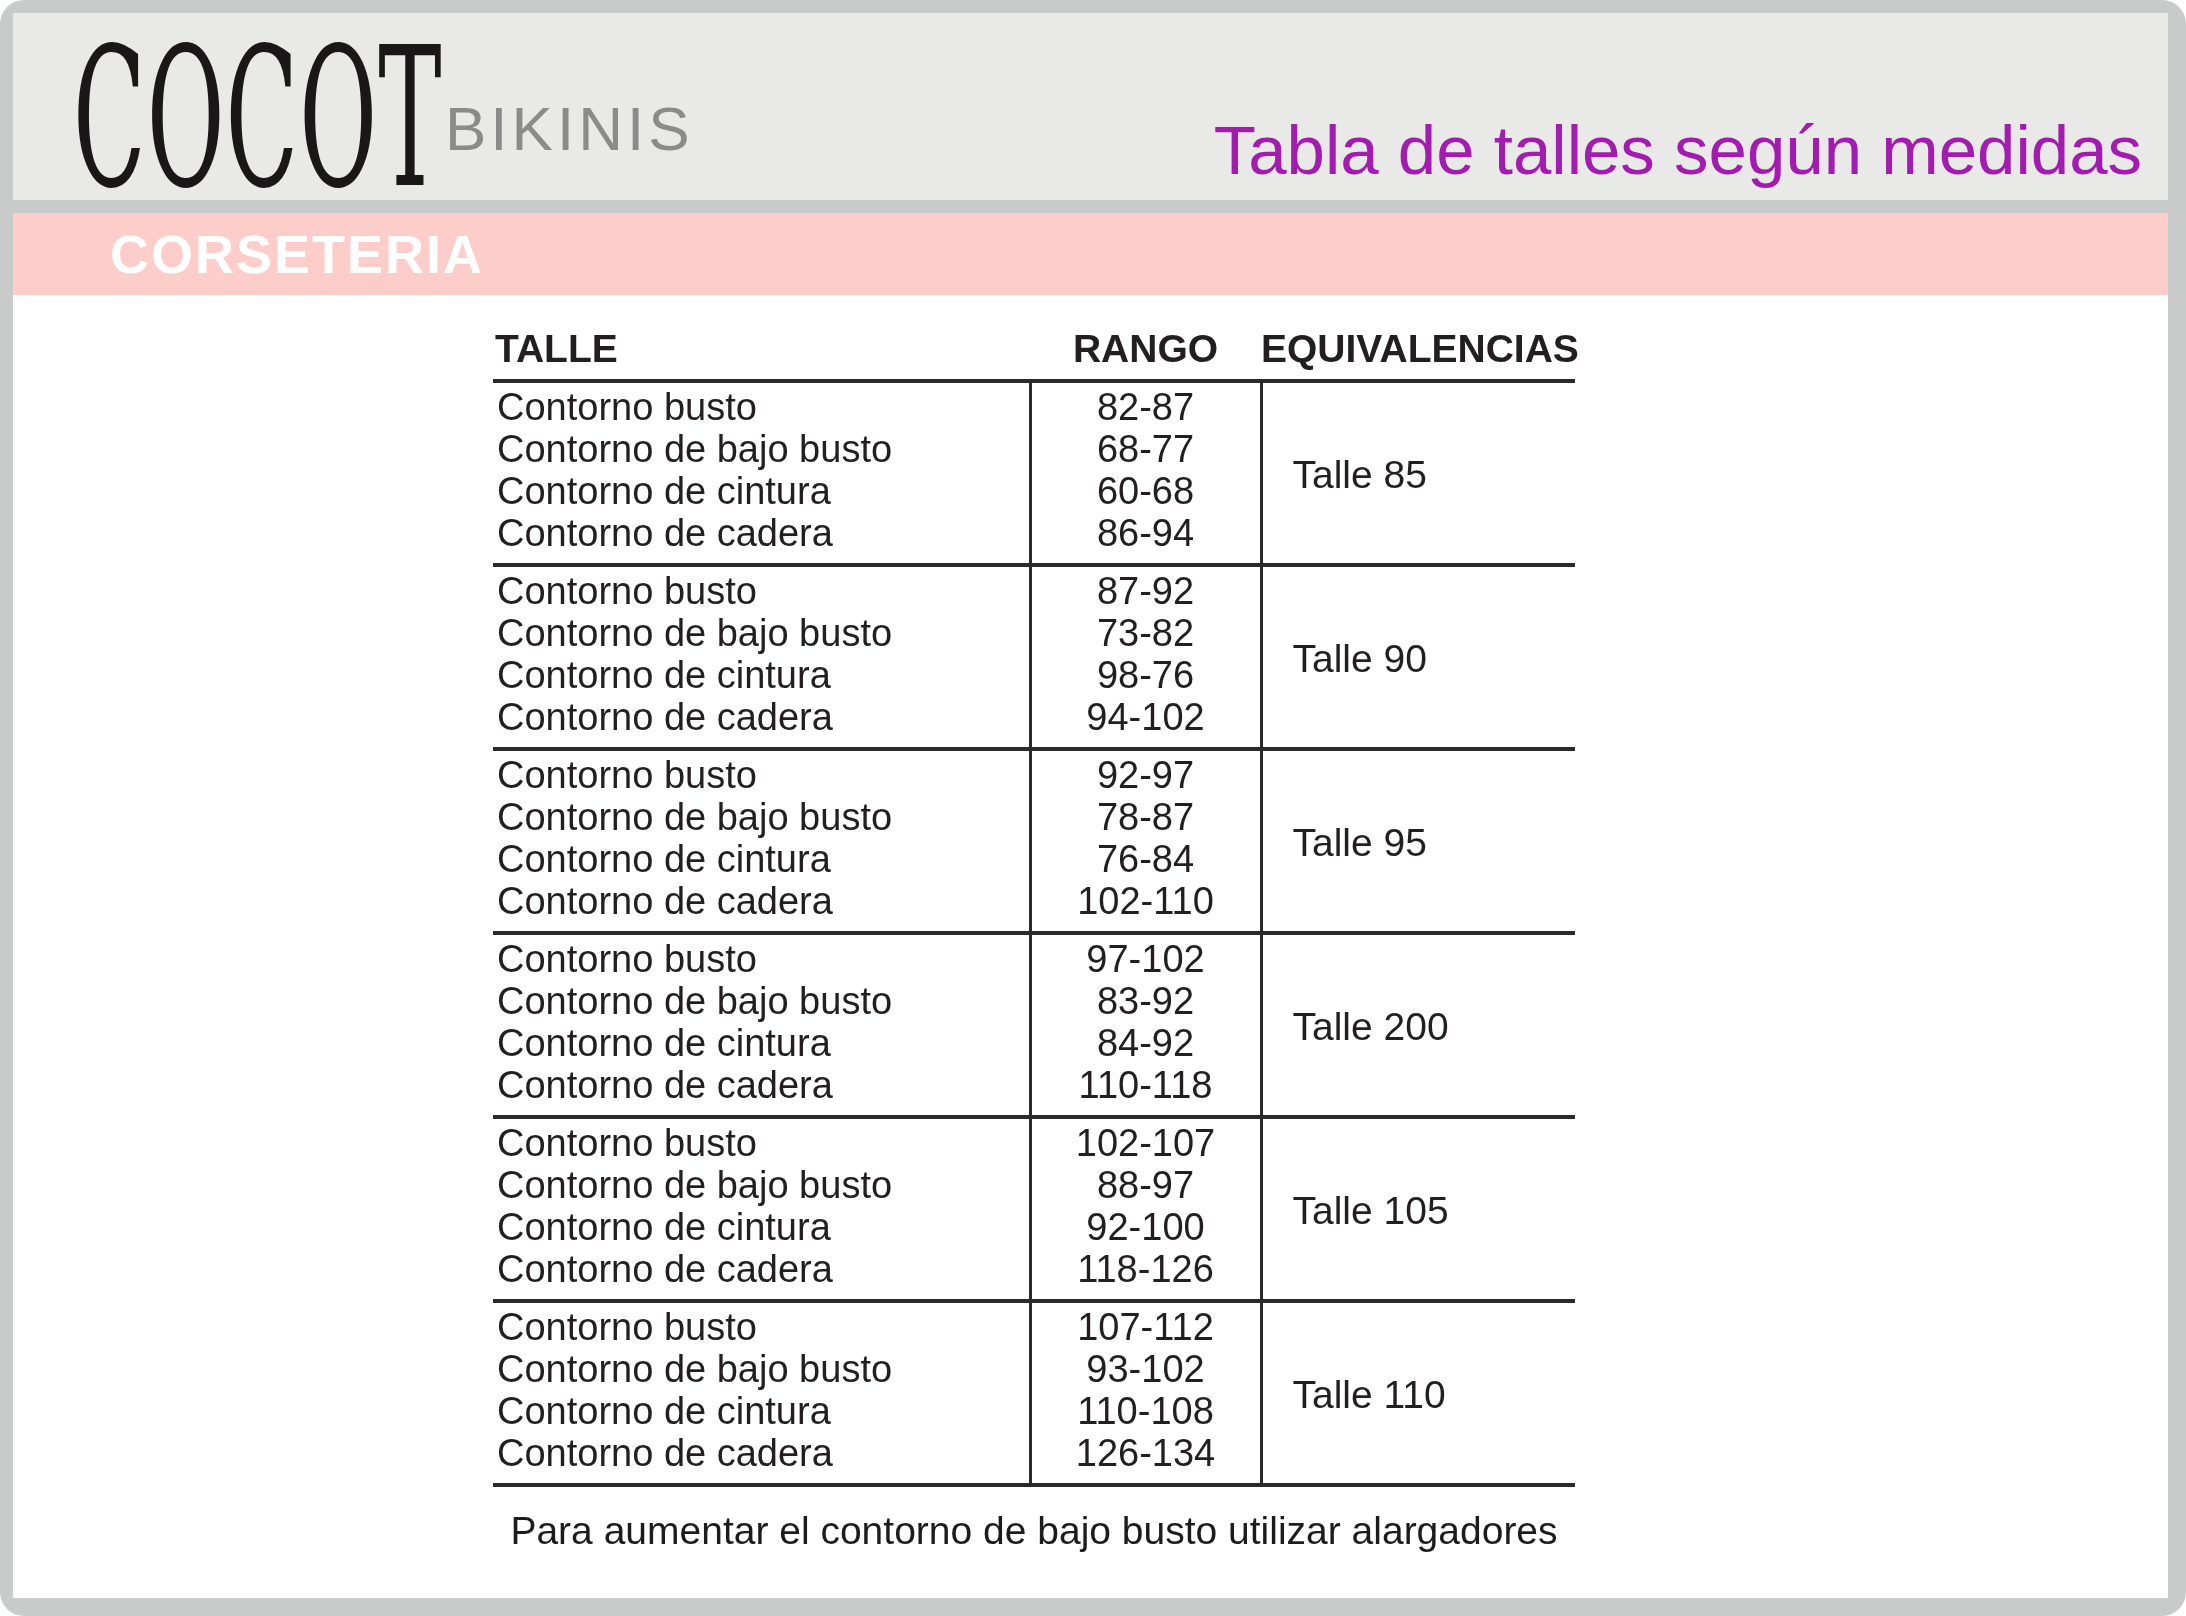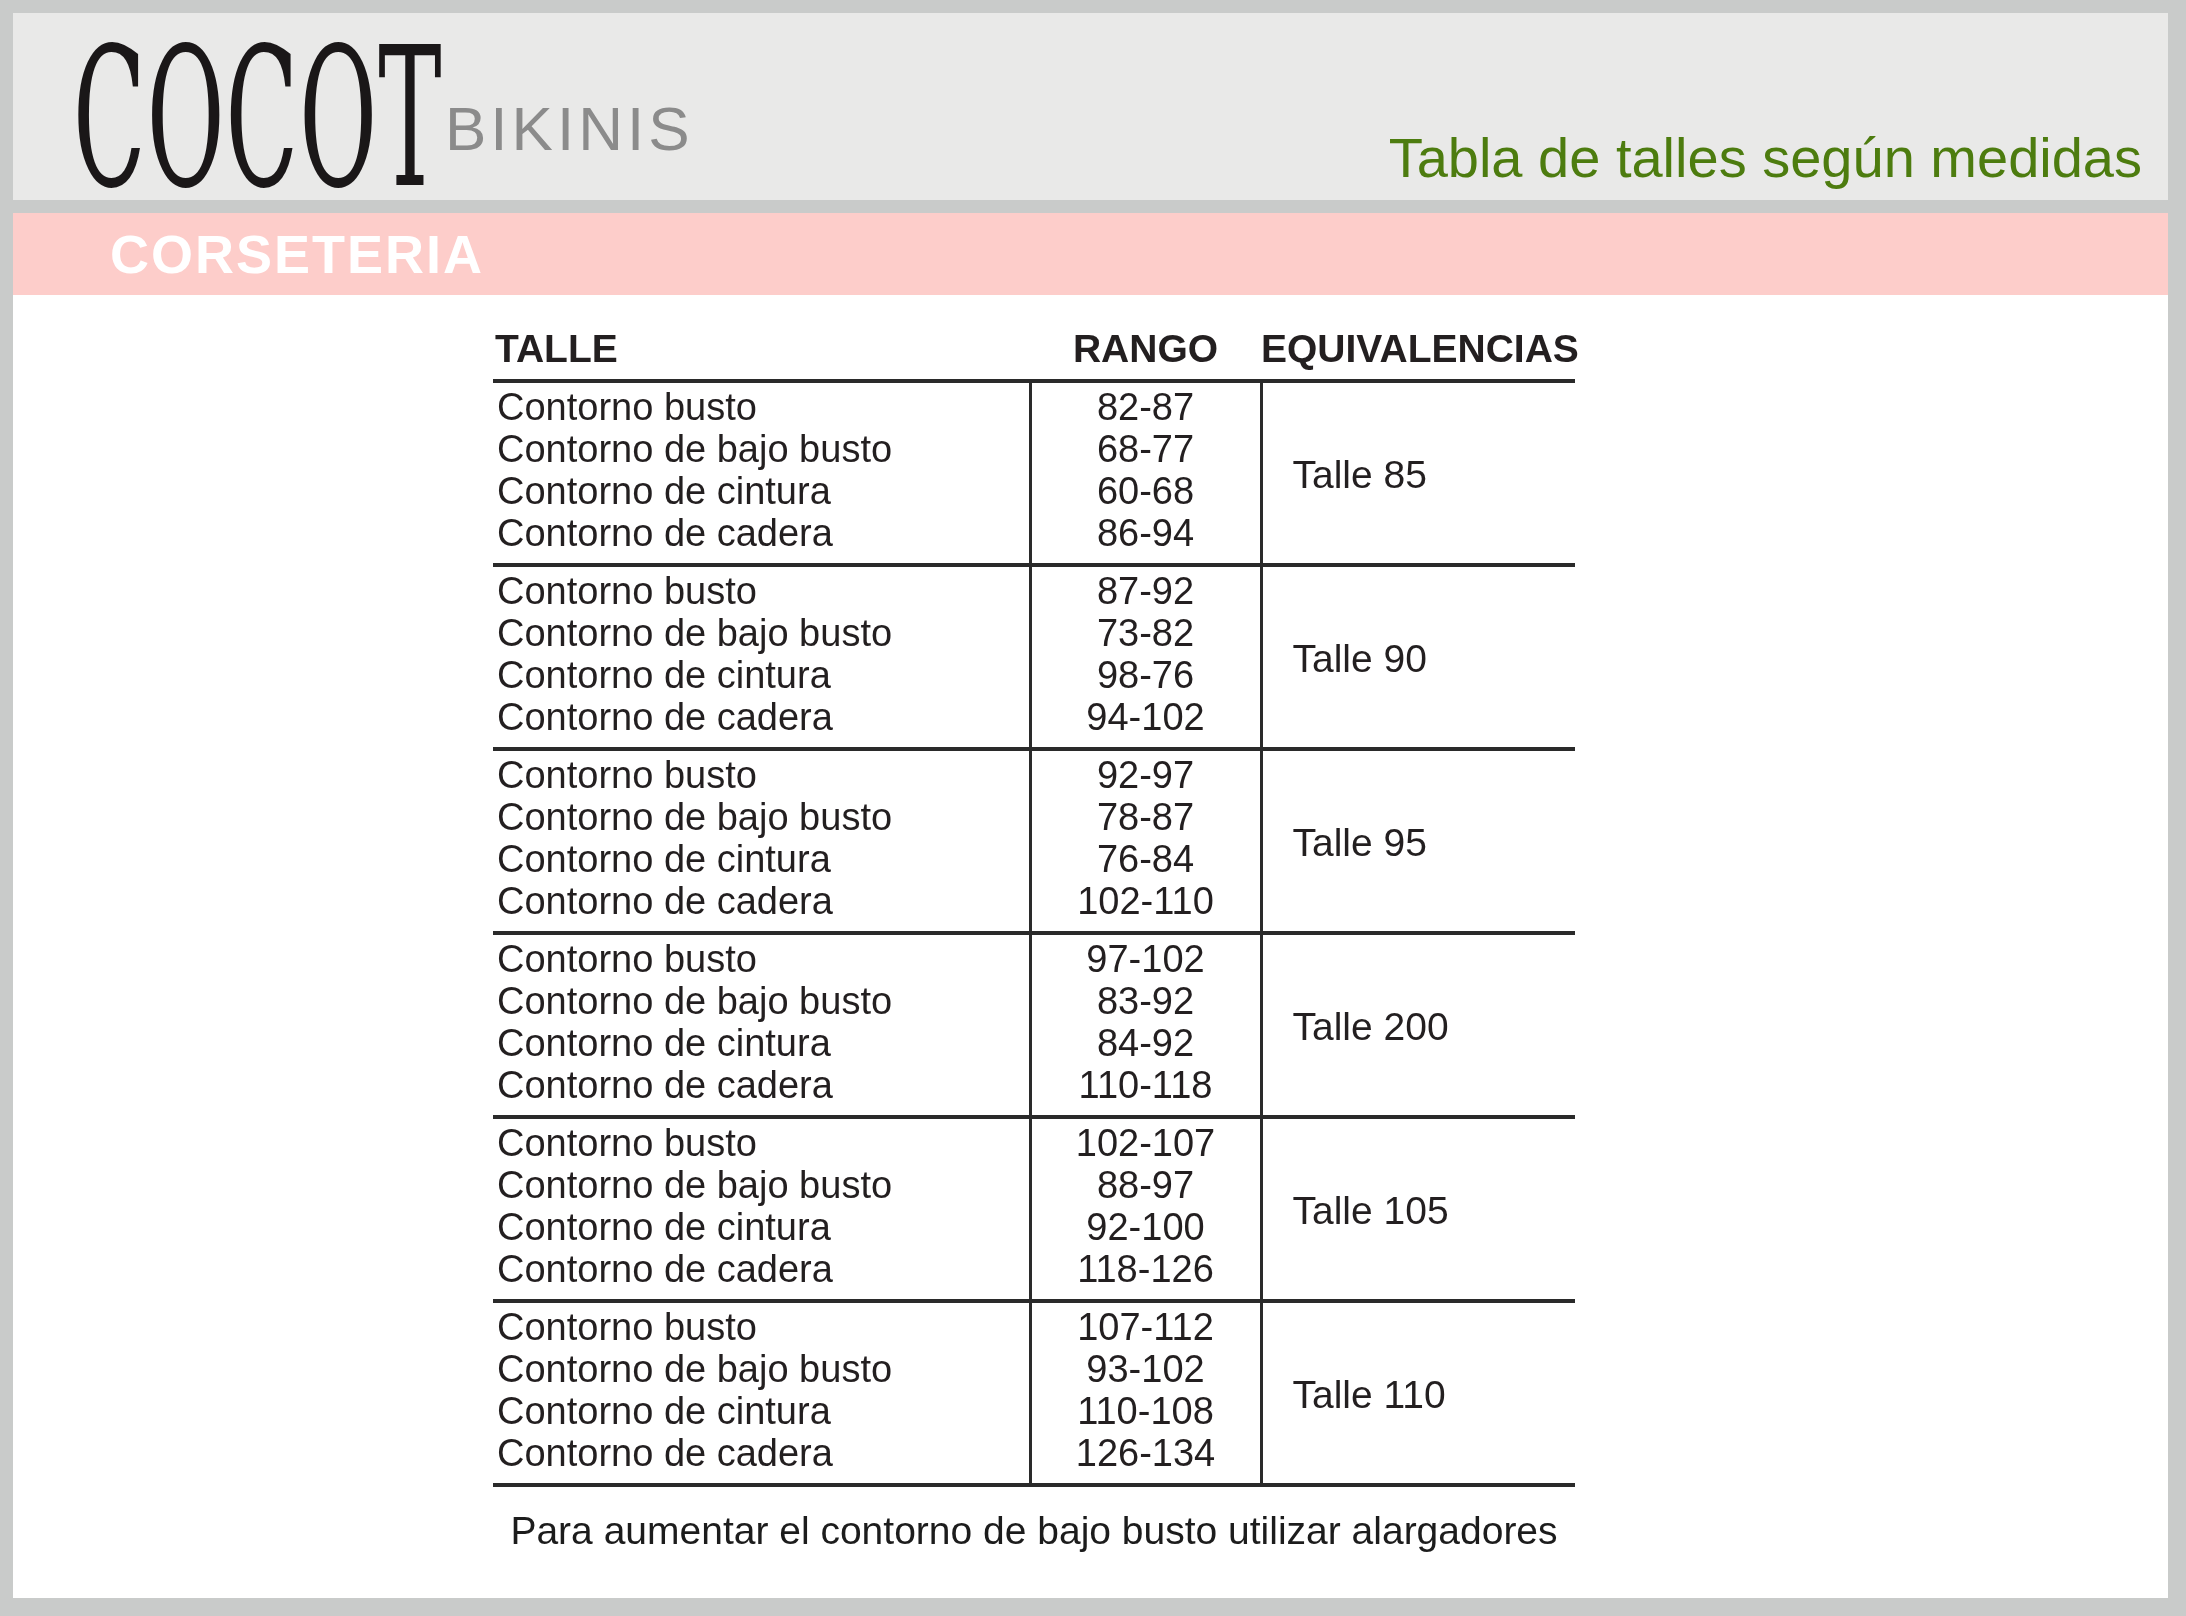--- a/index.html
+++ b/index.html
@@ -6,20 +6,21 @@
   body {
     font-family: "Liberation Sans", sans-serif;
     color: var(--text, #231f20);
   }
   .frame {
     position: relative;
     width: 2186px;
     height: 1616px;
     background: var(--frame, #c9cbca);
     overflow: hidden;
+    border-radius: 24px;
   }
   
   .band-header {
     position: absolute;
     left: 13px; top: 13px;
     width: 2155px; height: 187px;
     background: var(--header_band, #e9e9e8);
   }
   .brand-logo {
     position: absolute;
@@ -37,22 +38,22 @@
     position: absolute;
     left: 432px; top: 80px;
     font-size: 62px;
     letter-spacing: 4px;
     color: var(--brand_sub, #8b8b8b);
     white-space: nowrap;
   }
   .page-title {
     position: absolute;
     right: 26px; bottom: 10px;
-    font-size: 56px;
-    color: #4d7c0f;
+    font-size: 69px;
+    color: #a21caf;
     white-space: nowrap;
   }
   
   .band-pink {
     position: absolute;
     left: 13px; top: 213px;
     width: 2155px; height: 82px;
     background: var(--pink_band, #fdcdca);
     display: flex;
     align-items: center;

